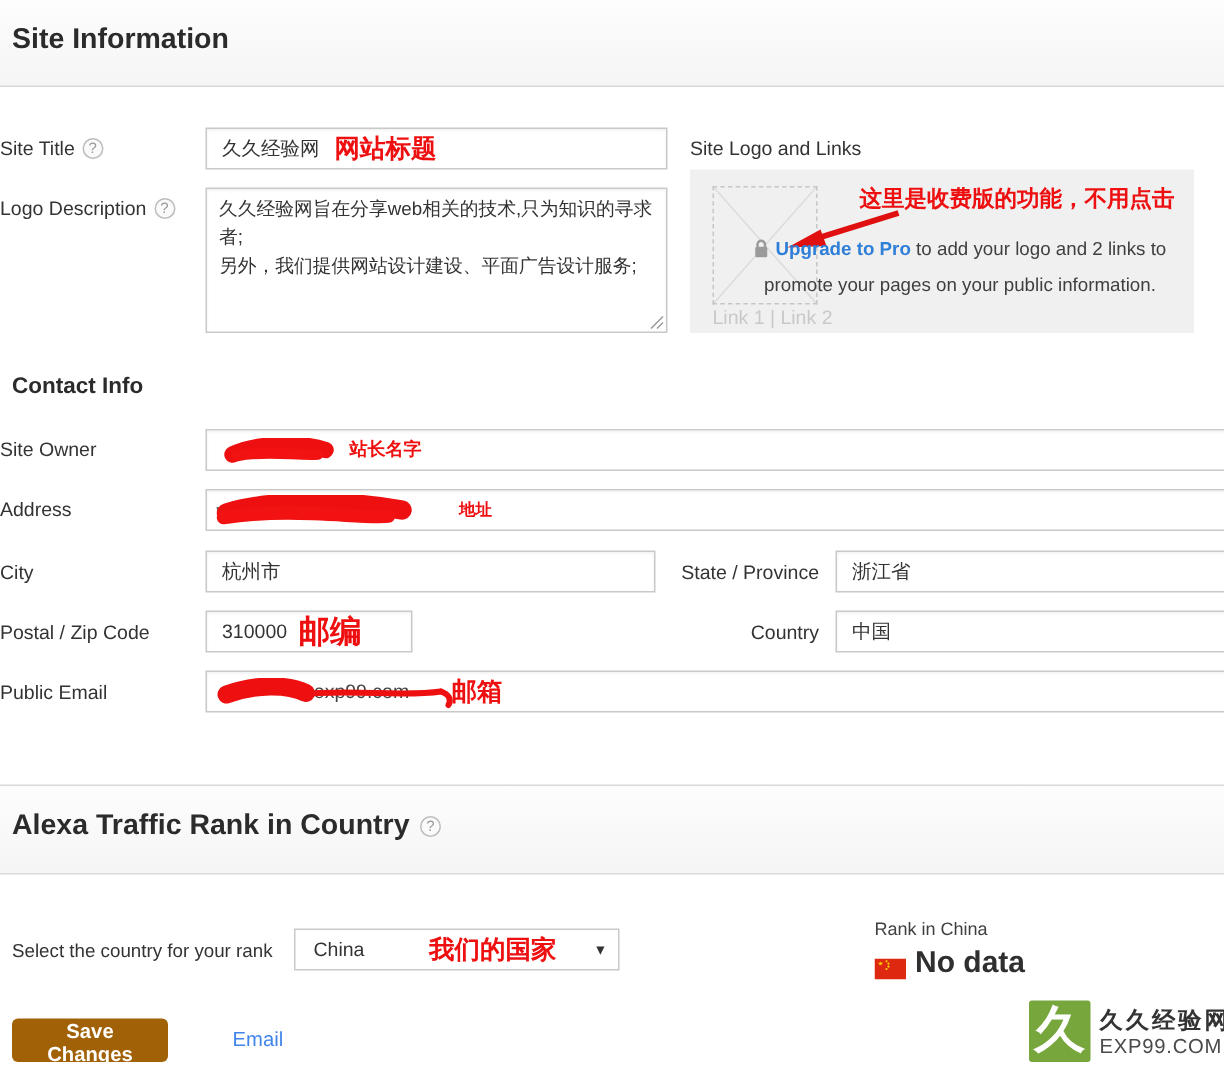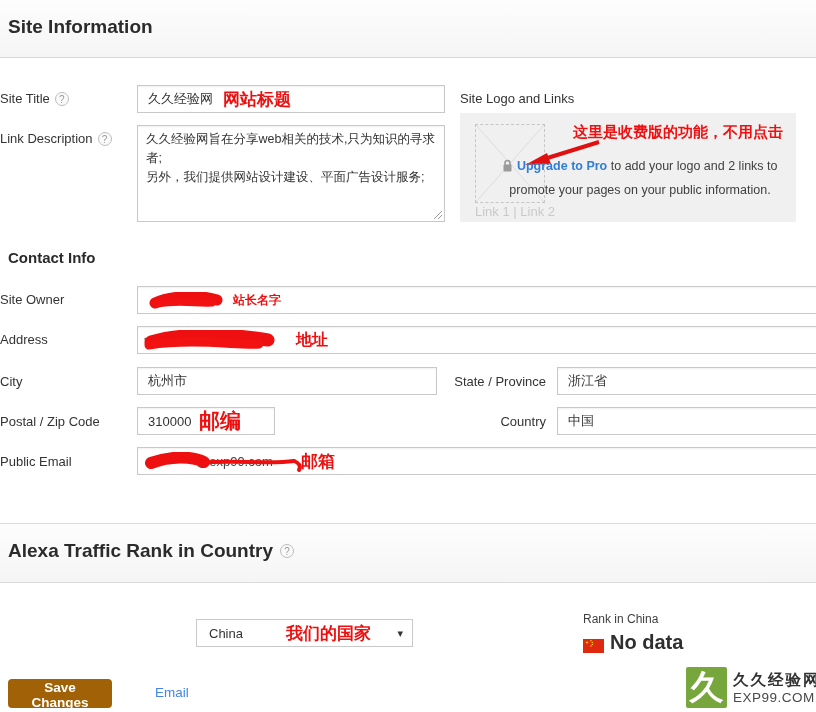--- a/index.html
+++ b/index.html
@@ -77,21 +77,21 @@
   <div class="lbl" style="top:91px;">
     <span>Site Title</span>
     <span class="helpicon">?</span>
   </div>
   <div class="input" style="left:137px;top:85px;width:308px;height:28px;">
     <span class="val">久久经验网</span>
     <span class="ann in" style="left:85px;font-size:17px;">网站标题</span>
   </div>
 
   <div class="lbl" style="top:131px;">
-    <span>Link Description</span>
+    <span>Logo Description</span>
     <span class="helpicon">?</span>
   </div>
   <div class="tarea">
     <div>久久经验网旨在分享web相关的技术,只为知识的寻求者;</div>
     <div>另外，我们提供网站设计建设、平面广告设计服务;</div>
     <span class="resize">
       <svg width="10" height="10">
           <path d="M9,1 L1,9 M9,5 L5,9" stroke="#999" stroke-width="1" fill="none"></path>
         </svg>
     </span>
@@ -143,21 +143,21 @@
     <span>Address</span>
   </div>
   <div class="input" style="left:137px;top:326px;width:683px;height:28px;">
     <span class="abs" style="left:4px;top:3px;">
       <svg width="136" height="23">
         <path d="M3,8 l3,10 M10,6 l2,12" stroke="#666" stroke-width="1.6"></path>
         <path d="M9,12 C42,2 92,4 126,10" stroke="#ee1010" stroke-width="13" fill="none" stroke-linecap="round"></path>
         <path d="M7,15 C52,8 100,16 117,14" stroke="#f21212" stroke-width="9" fill="none" stroke-linecap="round"></path>
       </svg>
     </span>
-    <span class="ann in" style="left:158px;font-size:16px;">地址</span>
+    <span class="ann in" style="left:168px;font-size:11px;">地址</span>
   </div>
 
   <div class="lbl" style="top:374px;">
     <span>City</span>
   </div>
   <div class="input" style="left:137px;top:367px;width:300px;height:28px;">
     <span class="val">杭州市</span>
   </div>
   <div class="lbl-r" style="top:374px;">
     <span>State / Province</span>
@@ -195,20 +195,21 @@
     <span class="ann in" style="left:163px;font-size:17px;">邮箱</span>
   </div>
 
   <div class="band mid">
     <div style="position:absolute;left:8px;top:16px;display:flex;align-items:center;gap:7px;">
       <span class="h1" style="position:static;">Alexa Traffic Rank in Country</span>
       <span class="helpicon">?</span>
     </div>
   </div>
 
+  <div class="abs" style="left:8px;top:627px;font-size:12.5px;color:#333;">Select the country for your rank</div>
   <div class="selectbox">
     <span class="val">China</span>
     <span class="ann in" style="left:89px;font-size:17px;">我们的国家</span>
     <span class="arrow">▾</span>
   </div>
 
   <div class="ranklbl">Rank in China</div>
   <span class="flag">
     <svg width="21" height="14">
       <rect width="21" height="14" fill="#de2910"></rect>

